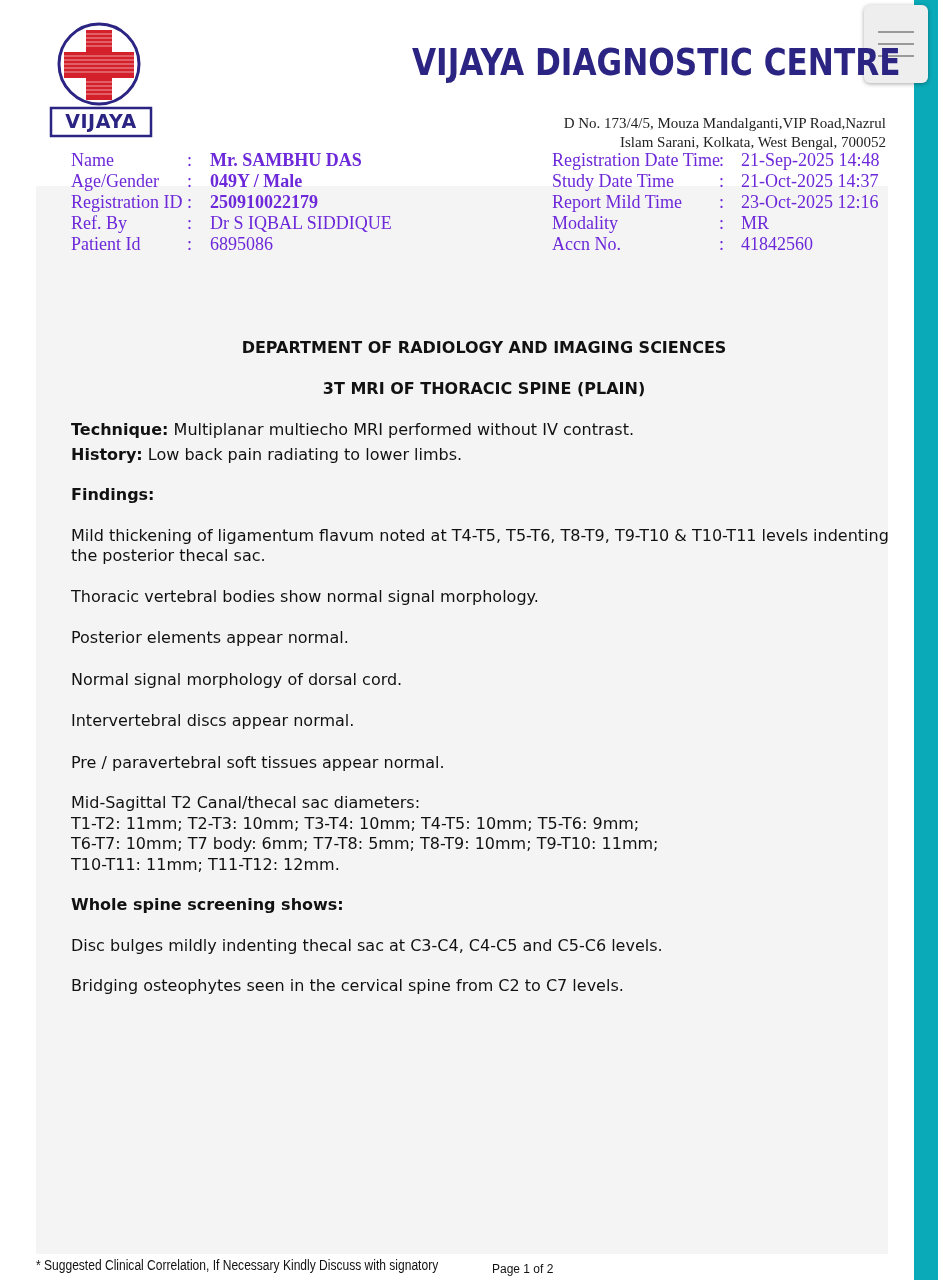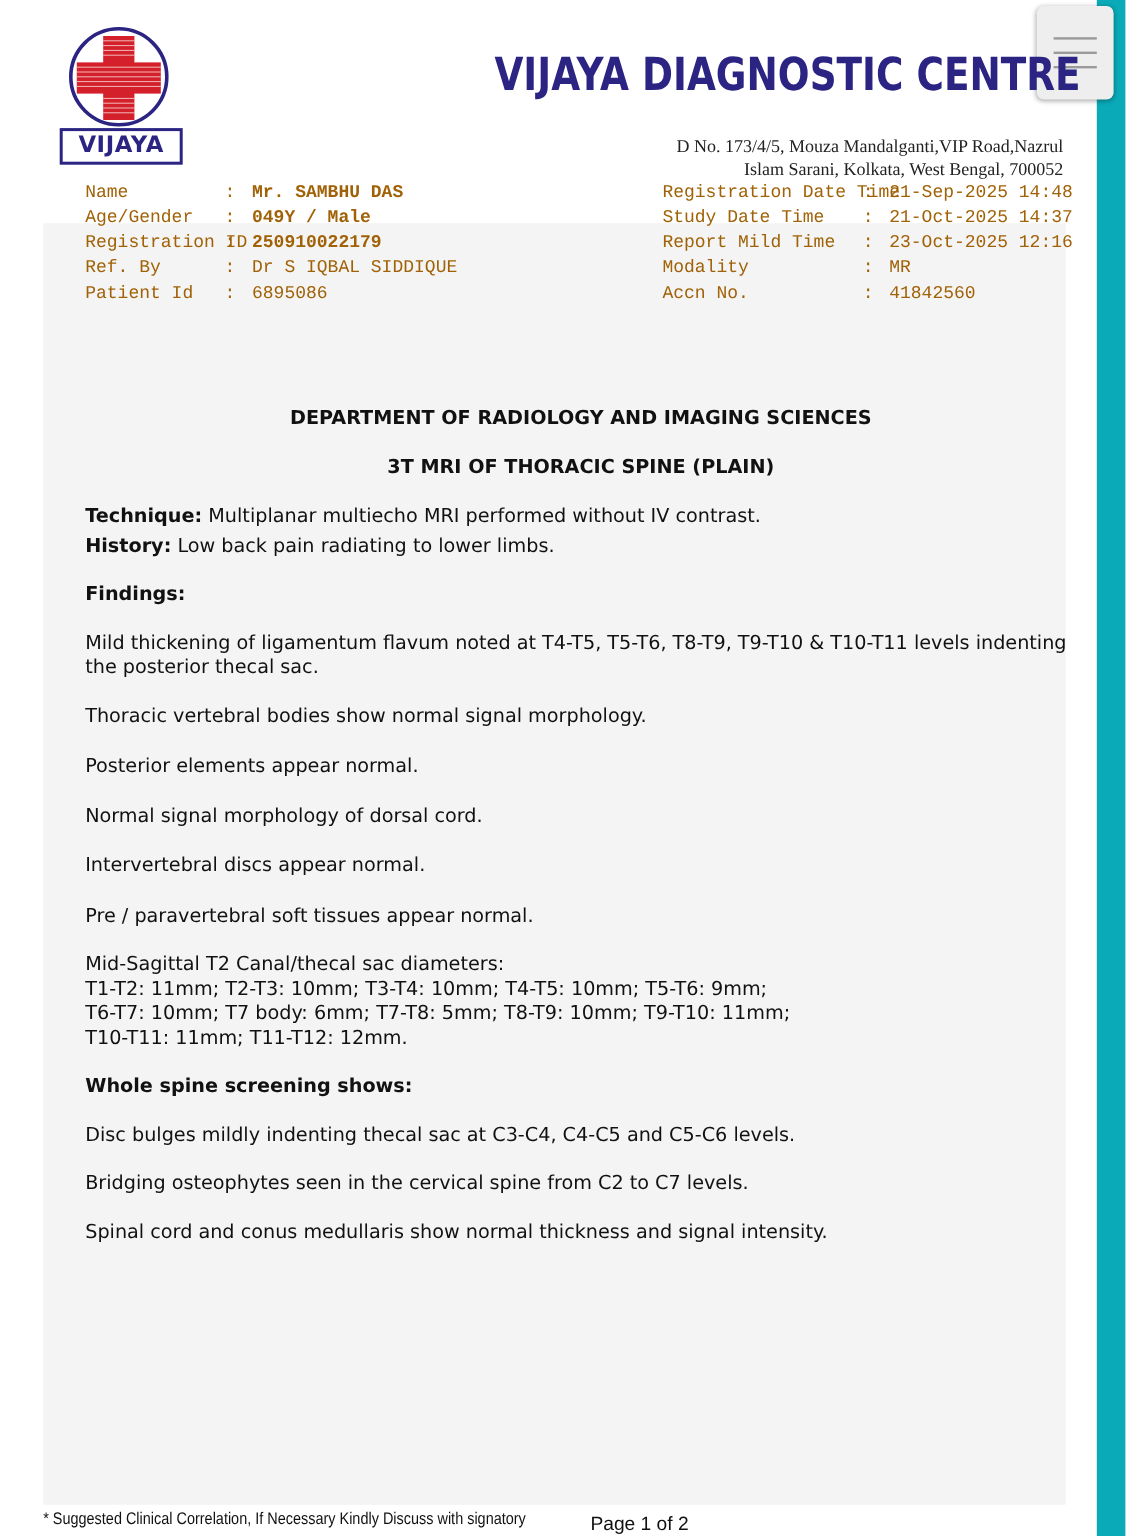--- a/index.html
+++ b/index.html
@@ -35,21 +35,21 @@
     transform: scaleX(0.82); transform-origin: left top;
     white-space: nowrap;
   }
   .address {
     position: absolute; right: 52px; top: 114px; text-align: right;
     font-family: "Liberation Serif", serif; font-size: 15px; line-height: 19px; color: #222;
   }
 
   .info-table {
     position: absolute; top: 150px;
-    font-family: Liberation Mono, monospace; font-size: 15px; color: #a16207;
+    font-family: Liberation Serif, serif; font-size: 18px; color: #6d28d9;
   }
   .info-row { height: 21px; line-height: 21px; display: flex; white-space: nowrap; }
   .info-left { left: 71px; }
   .info-left .lbl { width: 116px; }
   .info-left .colon { width: 23px; }
   .info-right { left: 552px; }
   .info-right .lbl { width: 167px; }
   .info-right .colon { width: 22px; }
   .bold { font-weight: bold; }
 
@@ -60,21 +60,21 @@
   .para { margin: 0; }
   .lbl-bold { font-weight: bold; }
 
   .footer-note {
     position: absolute; left: 36px; top: 1257px;
     font-family: "Liberation Sans", sans-serif; font-size: 14px; color: #111;
     transform: scaleX(0.86); transform-origin: left top; white-space: nowrap;
   }
   .footer-page {
     position: absolute; left: 492px; top: 1262px;
-    font-family: "Liberation Sans", sans-serif; font-size: 16px; color: #111;
+    font-family: "Liberation Sans", sans-serif; font-size: 12px; color: #111;
   }
 </style>
 </head>
 <body>
 
 <div class="grey-panel"></div>
 <div class="teal-bar"></div>
 
 <div class="menu-button">
   <span class="line"></span>
@@ -194,17 +194,16 @@
   <div style="margin-top:20px">
     <div>Mid-Sagittal T2 Canal/thecal sac diameters:</div>
     <div>T1-T2: 11mm; T2-T3: 10mm; T3-T4: 10mm; T4-T5: 10mm; T5-T6: 9mm;</div>
     <div>T6-T7: 10mm; T7 body: 6mm; T7-T8: 5mm; T8-T9: 10mm; T9-T10: 11mm;</div>
     <div>T10-T11: 11mm; T11-T12: 12mm.</div>
   </div>
 
   <p class="para lbl-bold" style="margin-top:20px">Whole spine screening shows:</p>
   <p class="para" style="margin-top:20px">Disc bulges mildly indenting thecal sac at C3-C4, C4-C5 and C5-C6 levels.</p>
   <p class="para" style="margin-top:20px">Bridging osteophytes seen in the cervical spine from C2 to C7 levels.</p>
-  <p class="para" style="margin-top:20px">Spinal cord and conus medullaris show normal thickness and signal intensity.</p>
 </div>
 
 <div class="footer-note">* Suggested Clinical Correlation, If Necessary Kindly Discuss with signatory</div>
 <div class="footer-page">Page 1 of 2</div>
 
 </body></html>

